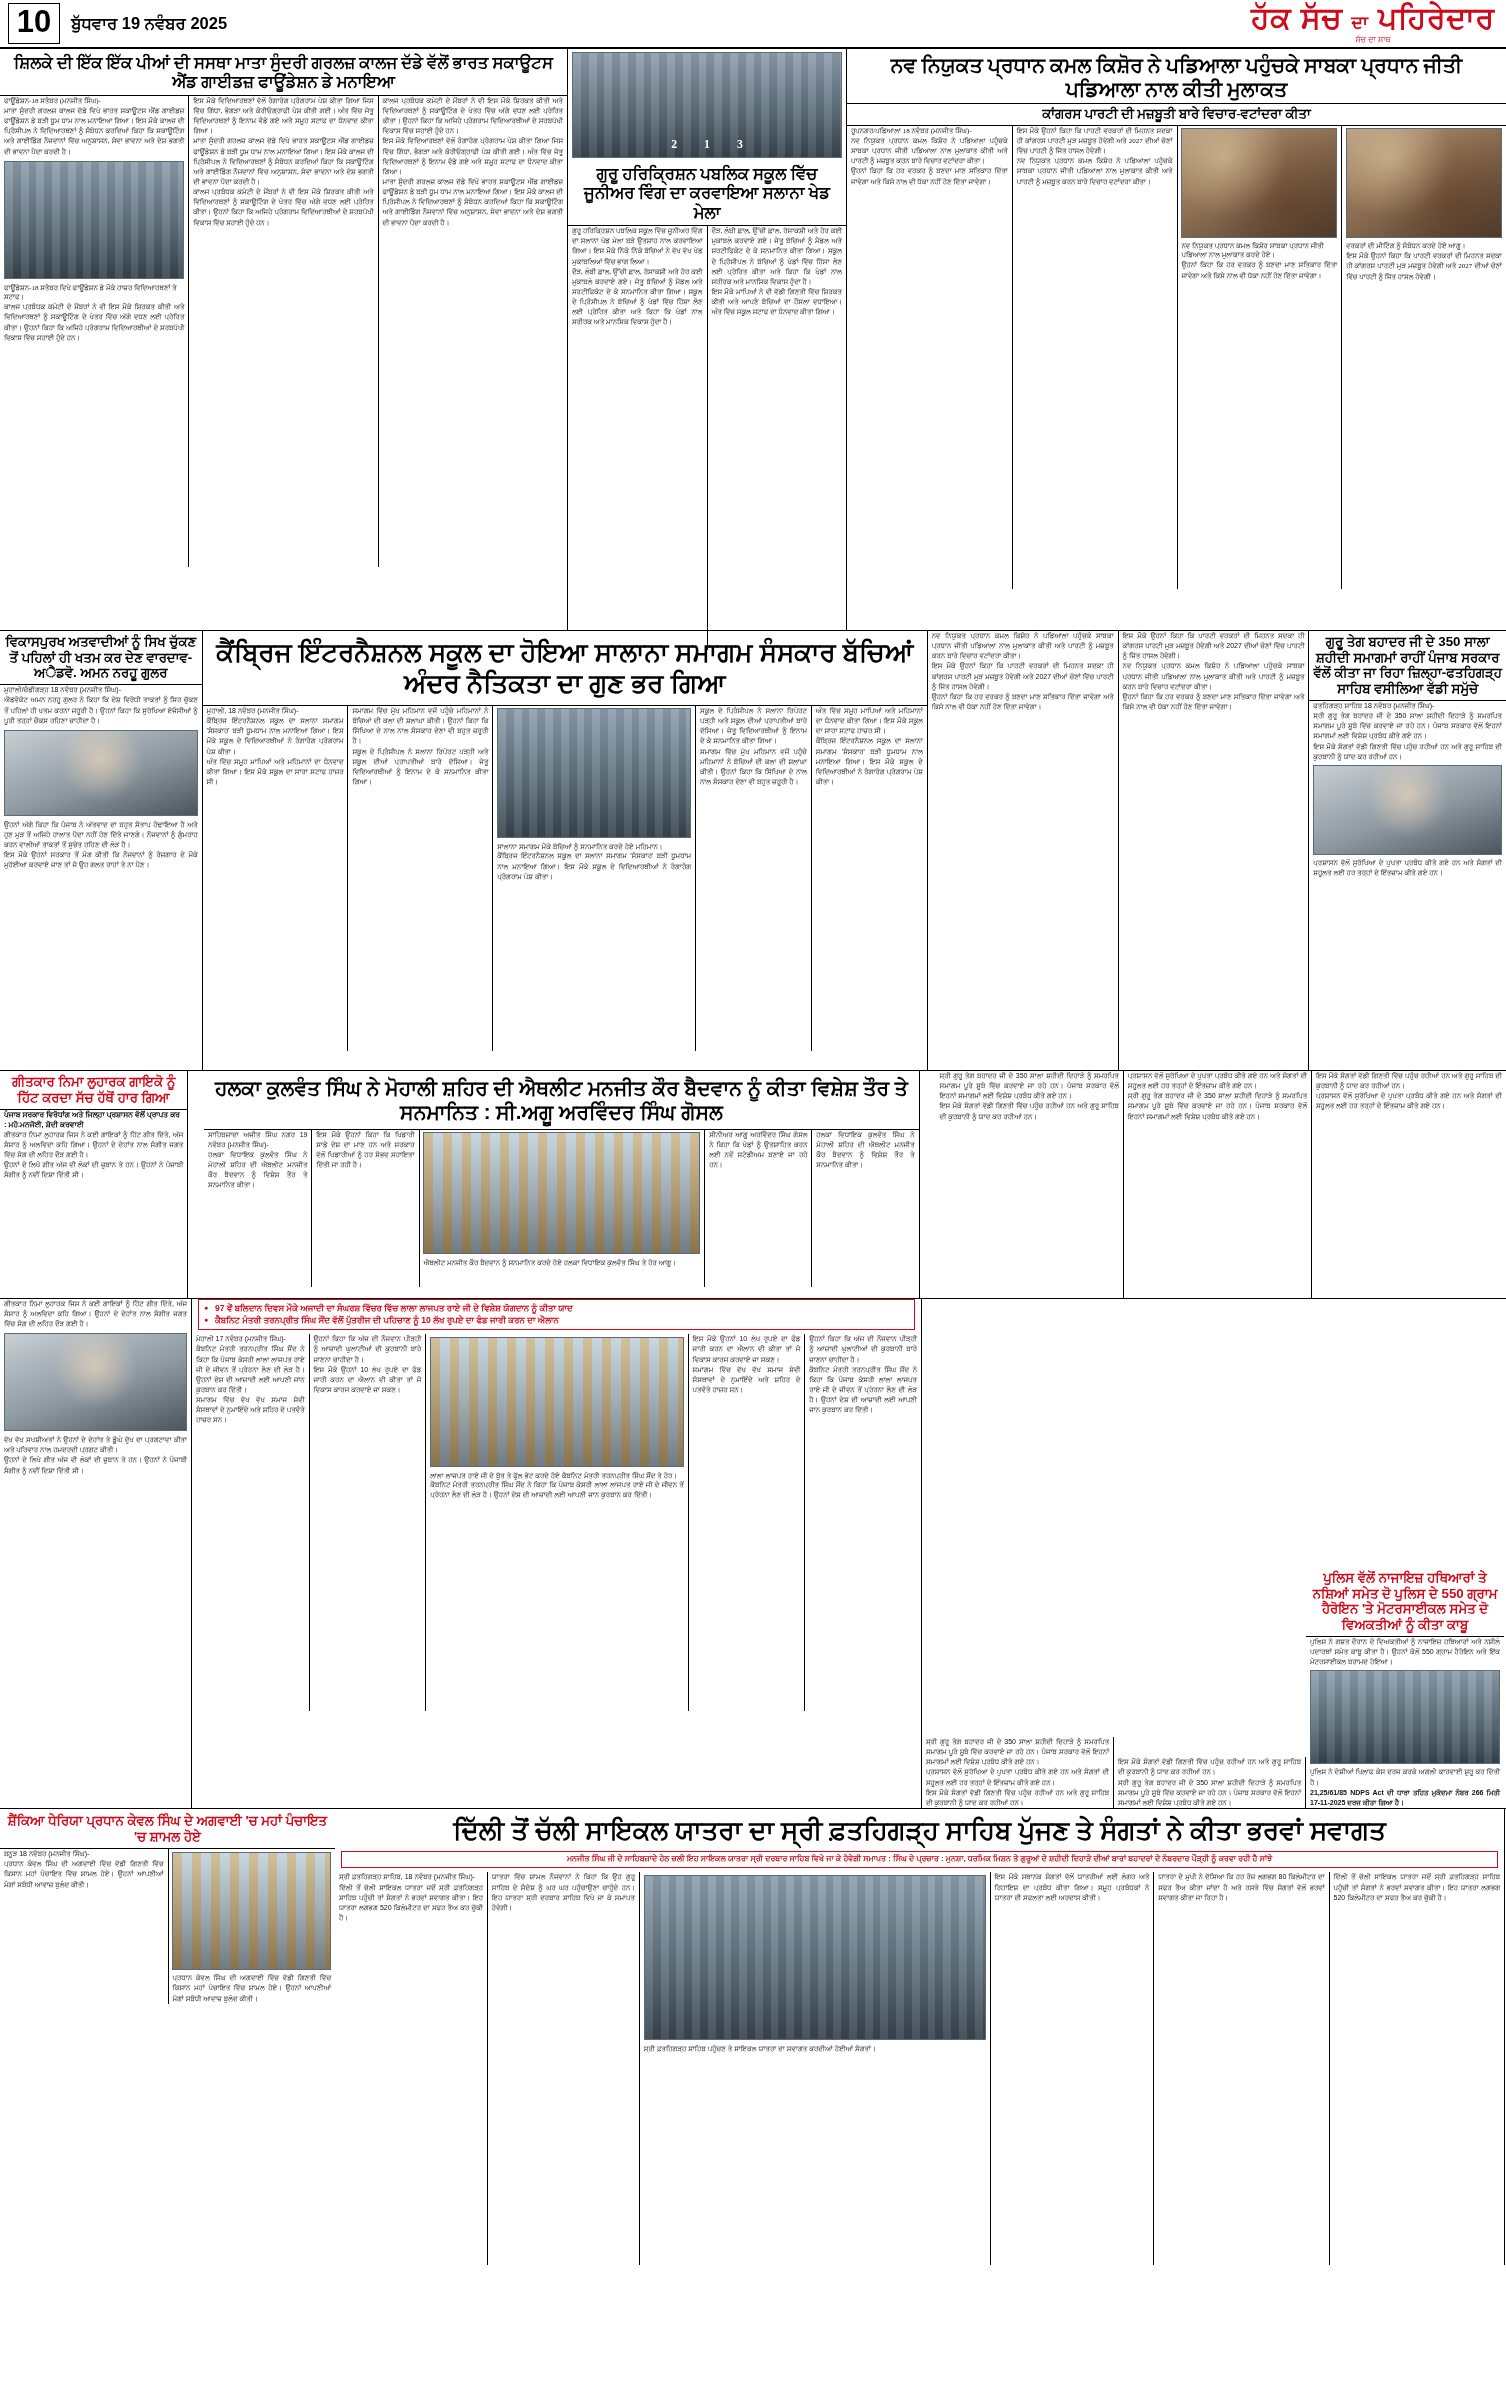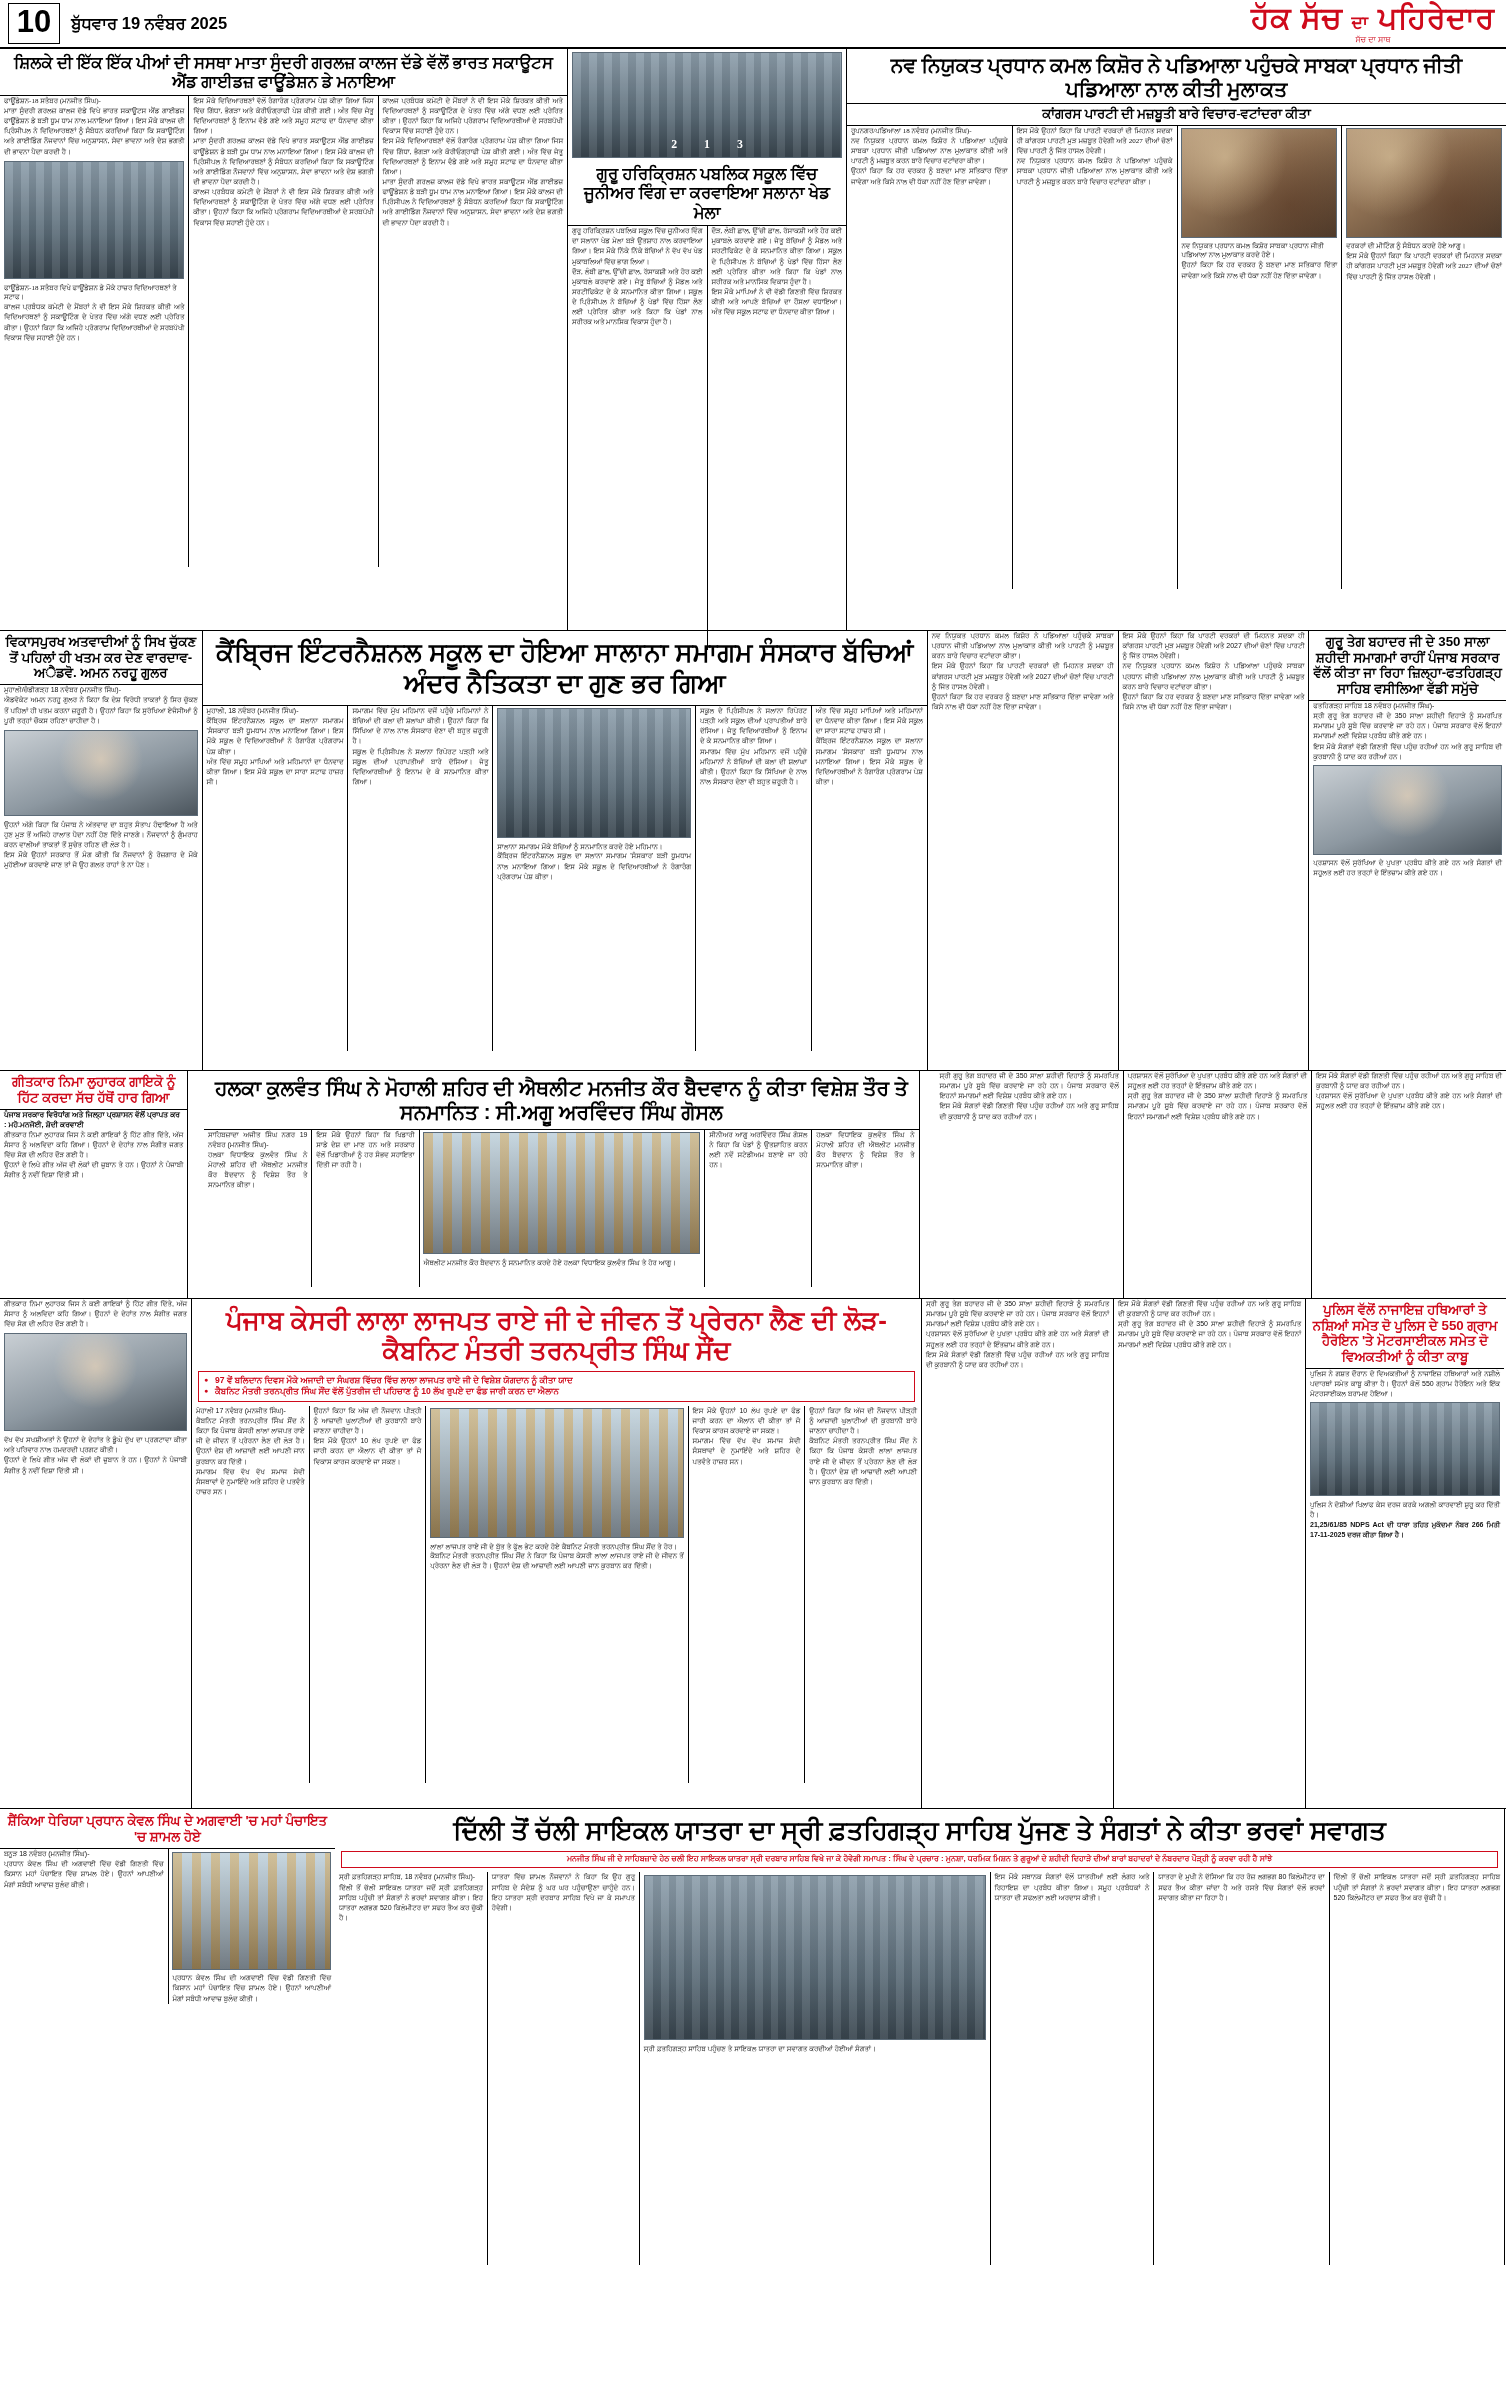--- a/index.html
+++ b/index.html
@@ -369,21 +369,20 @@
     <div style="width:192px;border-right:1.6px solid #000;">
       <div class="col">
         <div class="body-txt">ਗੀਤਕਾਰ ਨਿਮਾ ਲੁਹਾਰਕ ਜਿਸ ਨੇ ਕਈ ਗਾਇਕਾਂ ਨੂੰ ਹਿੱਟ ਗੀਤ ਦਿੱਤੇ, ਅੱਜ ਸੰਸਾਰ ਨੂੰ ਅਲਵਿਦਾ ਕਹਿ ਗਿਆ। ਉਹਨਾਂ ਦੇ ਦੇਹਾਂਤ ਨਾਲ ਸੰਗੀਤ ਜਗਤ ਵਿੱਚ ਸੋਗ ਦੀ ਲਹਿਰ ਦੌੜ ਗਈ ਹੈ।</div>
         <div class="photo portrait" style="height:98px;margin:3.9px 0;"></div>
         <div class="body-txt">ਵੱਖ ਵੱਖ ਸਖਸ਼ੀਅਤਾਂ ਨੇ ਉਹਨਾਂ ਦੇ ਦੇਹਾਂਤ ਤੇ ਡੂੰਘੇ ਦੁੱਖ ਦਾ ਪ੍ਰਗਟਾਵਾ ਕੀਤਾ ਅਤੇ ਪਰਿਵਾਰ ਨਾਲ ਹਮਦਰਦੀ ਪ੍ਰਗਟ ਕੀਤੀ।</div>
         <div class="body-txt">ਉਹਨਾਂ ਦੇ ਲਿਖੇ ਗੀਤ ਅੱਜ ਵੀ ਲੋਕਾਂ ਦੀ ਜ਼ੁਬਾਨ ਤੇ ਹਨ। ਉਹਨਾਂ ਨੇ ਪੰਜਾਬੀ ਸੰਗੀਤ ਨੂੰ ਨਵੀਂ ਦਿਸ਼ਾ ਦਿੱਤੀ ਸੀ।</div>
       </div>
     </div>
 
     <div style="width:730px;border-right:1.6px solid #000;">
-      <div class="hl hl-xl hl-red" style="padding:5.5px 7.9px 4.7px;">ਪੰਜਾਬ ਕੇਸਰੀ ਲਾਲਾ ਲਾਜਪਤ ਰਾਏ ਜੀ ਦੇ ਜੀਵਨ ਤੋਂ ਪ੍ਰੇਰਨਾ ਲੈਣ ਦੀ ਲੋੜ-ਕੈਬਨਿਟ ਮੰਤਰੀ ਤਰਨਪ੍ਰੀਤ ਸਿੰਘ ਸੌਂਦ</div>
       <div class="bullets" style="margin:0 6.3px 3.9px;">
         <div>97 ਵੇਂ ਬਲਿਦਾਨ ਦਿਵਸ ਮੌਕੇ ਅਜਾਦੀ ਦਾ ਸੰਘਰਸ਼ ਵਿੱਚਰ ਵਿੱਚ ਲਾਲਾ ਲਾਜਪਤ ਰਾਏ ਜੀ ਦੇ ਵਿਸ਼ੇਸ਼ ਯੋਗਦਾਨ ਨੂੰ ਕੀਤਾ ਯਾਦ</div>
         <div>ਕੈਬਨਿਟ ਮੰਤਰੀ ਤਰਨਪ੍ਰੀਤ ਸਿੰਘ ਸੌਂਦ ਵੱਲੋਂ ਪੁੱਤਰੀਜ ਦੀ ਪਹਿਚਾਣ ਨੂੰ 10 ਲੱਖ ਰੁਪਏ ਦਾ ਫੰਡ ਜਾਰੀ ਕਰਨ ਦਾ ਐਲਾਨ</div>
       </div>
       <div class="flex" style="height:377px;">
         <div class="col" style="width:16%;">
           <div class="body-txt">ਮੋਹਾਲੀ 17 ਨਵੰਬਰ (ਮਨਜੀਤ ਸਿੰਘ)-</div>
           <div class="body-txt">ਕੈਬਨਿਟ ਮੰਤਰੀ ਤਰਨਪ੍ਰੀਤ ਸਿੰਘ ਸੌਂਦ ਨੇ ਕਿਹਾ ਕਿ ਪੰਜਾਬ ਕੇਸਰੀ ਲਾਲਾ ਲਾਜਪਤ ਰਾਏ ਜੀ ਦੇ ਜੀਵਨ ਤੋਂ ਪ੍ਰੇਰਨਾ ਲੈਣ ਦੀ ਲੋੜ ਹੈ। ਉਹਨਾਂ ਦੇਸ਼ ਦੀ ਆਜ਼ਾਦੀ ਲਈ ਆਪਣੀ ਜਾਨ ਕੁਰਬਾਨ ਕਰ ਦਿੱਤੀ।</div>
           <div class="body-txt">ਸਮਾਗਮ ਵਿੱਚ ਵੱਖ ਵੱਖ ਸਮਾਜ ਸੇਵੀ ਸੰਸਥਾਵਾਂ ਦੇ ਨੁਮਾਇੰਦੇ ਅਤੇ ਸ਼ਹਿਰ ਦੇ ਪਤਵੰਤੇ ਹਾਜ਼ਰ ਸਨ।</div>
         </div>
@@ -401,21 +400,21 @@
           <div class="body-txt">ਸਮਾਗਮ ਵਿੱਚ ਵੱਖ ਵੱਖ ਸਮਾਜ ਸੇਵੀ ਸੰਸਥਾਵਾਂ ਦੇ ਨੁਮਾਇੰਦੇ ਅਤੇ ਸ਼ਹਿਰ ਦੇ ਪਤਵੰਤੇ ਹਾਜ਼ਰ ਸਨ।</div>
         </div>
         <div class="col vrule" style="width:16%;">
           <div class="body-txt">ਉਹਨਾਂ ਕਿਹਾ ਕਿ ਅੱਜ ਦੀ ਨੌਜਵਾਨ ਪੀੜ੍ਹੀ ਨੂੰ ਆਜ਼ਾਦੀ ਘੁਲਾਟੀਆਂ ਦੀ ਕੁਰਬਾਨੀ ਬਾਰੇ ਜਾਣਨਾ ਚਾਹੀਦਾ ਹੈ।</div>
           <div class="body-txt">ਕੈਬਨਿਟ ਮੰਤਰੀ ਤਰਨਪ੍ਰੀਤ ਸਿੰਘ ਸੌਂਦ ਨੇ ਕਿਹਾ ਕਿ ਪੰਜਾਬ ਕੇਸਰੀ ਲਾਲਾ ਲਾਜਪਤ ਰਾਏ ਜੀ ਦੇ ਜੀਵਨ ਤੋਂ ਪ੍ਰੇਰਨਾ ਲੈਣ ਦੀ ਲੋੜ ਹੈ। ਉਹਨਾਂ ਦੇਸ਼ ਦੀ ਆਜ਼ਾਦੀ ਲਈ ਆਪਣੀ ਜਾਨ ਕੁਰਬਾਨ ਕਰ ਦਿੱਤੀ।</div>
         </div>
       </div>
     </div>
 
     <div style="width:582px;">
-      <div class="flex" style="height:100%;">
+      <div class="flex" style="height:100%;align-items:flex-end;">
         <div class="col" style="width:33%;border-right:0.8px solid #000;">
           <div class="body-txt">ਸ੍ਰੀ ਗੁਰੂ ਤੇਗ ਬਹਾਦਰ ਜੀ ਦੇ 350 ਸਾਲਾ ਸ਼ਹੀਦੀ ਦਿਹਾੜੇ ਨੂੰ ਸਮਰਪਿਤ ਸਮਾਗਮ ਪੂਰੇ ਸੂਬੇ ਵਿੱਚ ਕਰਵਾਏ ਜਾ ਰਹੇ ਹਨ। ਪੰਜਾਬ ਸਰਕਾਰ ਵੱਲੋਂ ਇਹਨਾਂ ਸਮਾਗਮਾਂ ਲਈ ਵਿਸ਼ੇਸ਼ ਪ੍ਰਬੰਧ ਕੀਤੇ ਗਏ ਹਨ।</div>
           <div class="body-txt">ਪ੍ਰਸ਼ਾਸਨ ਵੱਲੋਂ ਸੁਰੱਖਿਆ ਦੇ ਪੁਖਤਾ ਪ੍ਰਬੰਧ ਕੀਤੇ ਗਏ ਹਨ ਅਤੇ ਸੰਗਤਾਂ ਦੀ ਸਹੂਲਤ ਲਈ ਹਰ ਤਰ੍ਹਾਂ ਦੇ ਇੰਤਜ਼ਾਮ ਕੀਤੇ ਗਏ ਹਨ।</div>
           <div class="body-txt">ਇਸ ਮੌਕੇ ਸੰਗਤਾਂ ਵੱਡੀ ਗਿਣਤੀ ਵਿੱਚ ਪਹੁੰਚ ਰਹੀਆਂ ਹਨ ਅਤੇ ਗੁਰੂ ਸਾਹਿਬ ਦੀ ਕੁਰਬਾਨੀ ਨੂੰ ਯਾਦ ਕਰ ਰਹੀਆਂ ਹਨ।</div>
         </div>
         <div class="col" style="width:33%;border-right:0.8px solid #000;">
           <div class="body-txt">ਇਸ ਮੌਕੇ ਸੰਗਤਾਂ ਵੱਡੀ ਗਿਣਤੀ ਵਿੱਚ ਪਹੁੰਚ ਰਹੀਆਂ ਹਨ ਅਤੇ ਗੁਰੂ ਸਾਹਿਬ ਦੀ ਕੁਰਬਾਨੀ ਨੂੰ ਯਾਦ ਕਰ ਰਹੀਆਂ ਹਨ।</div>
           <div class="body-txt">ਸ੍ਰੀ ਗੁਰੂ ਤੇਗ ਬਹਾਦਰ ਜੀ ਦੇ 350 ਸਾਲਾ ਸ਼ਹੀਦੀ ਦਿਹਾੜੇ ਨੂੰ ਸਮਰਪਿਤ ਸਮਾਗਮ ਪੂਰੇ ਸੂਬੇ ਵਿੱਚ ਕਰਵਾਏ ਜਾ ਰਹੇ ਹਨ। ਪੰਜਾਬ ਸਰਕਾਰ ਵੱਲੋਂ ਇਹਨਾਂ ਸਮਾਗਮਾਂ ਲਈ ਵਿਸ਼ੇਸ਼ ਪ੍ਰਬੰਧ ਕੀਤੇ ਗਏ ਹਨ।</div>
         </div>
         <div style="width:34%;">

